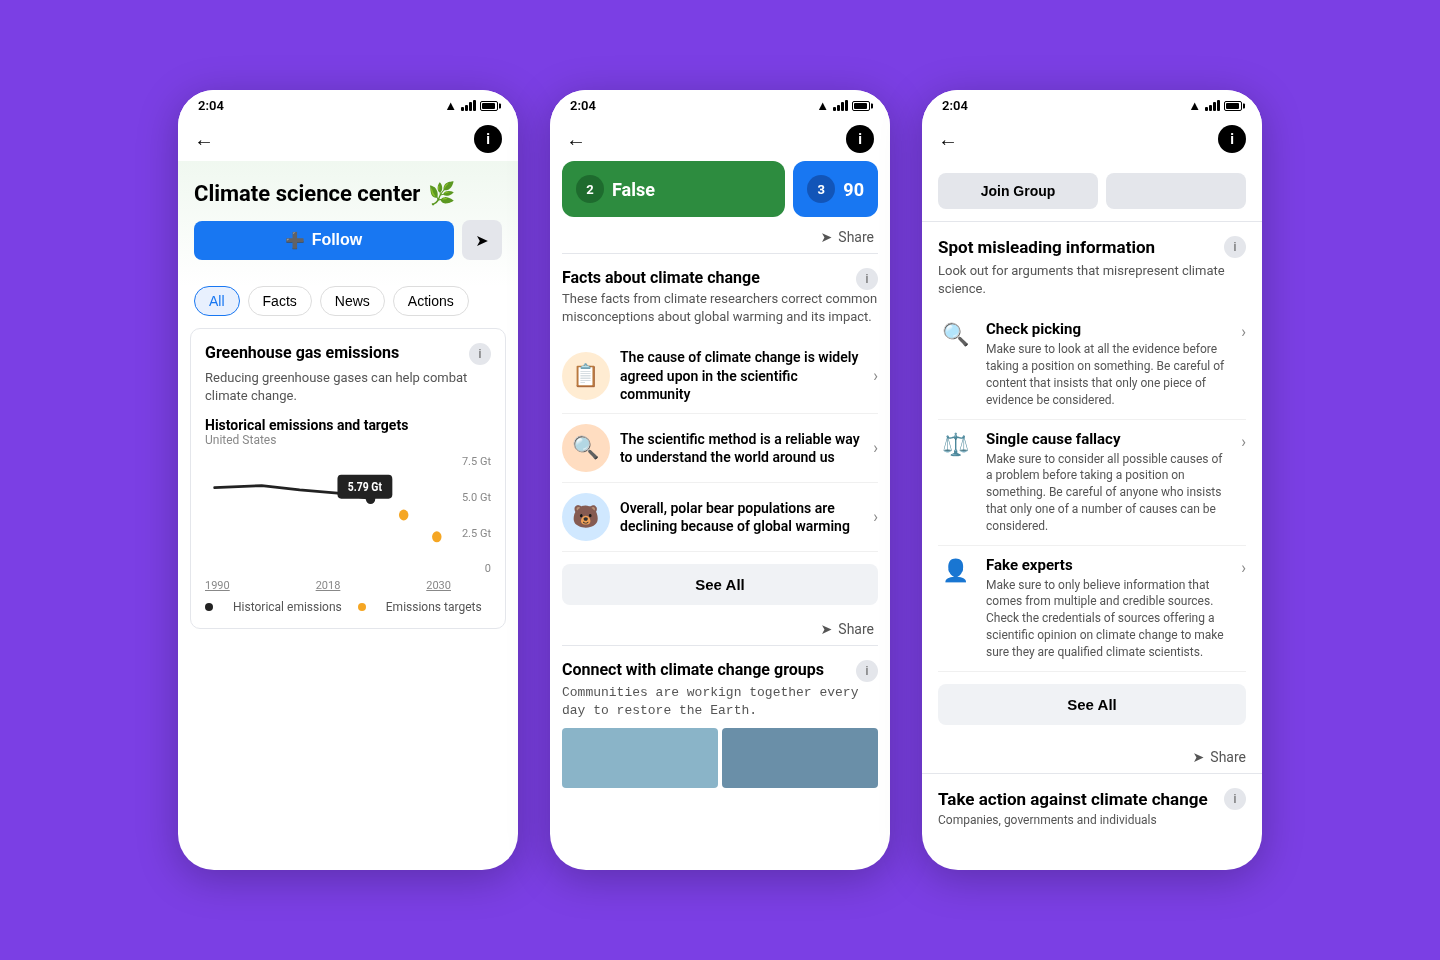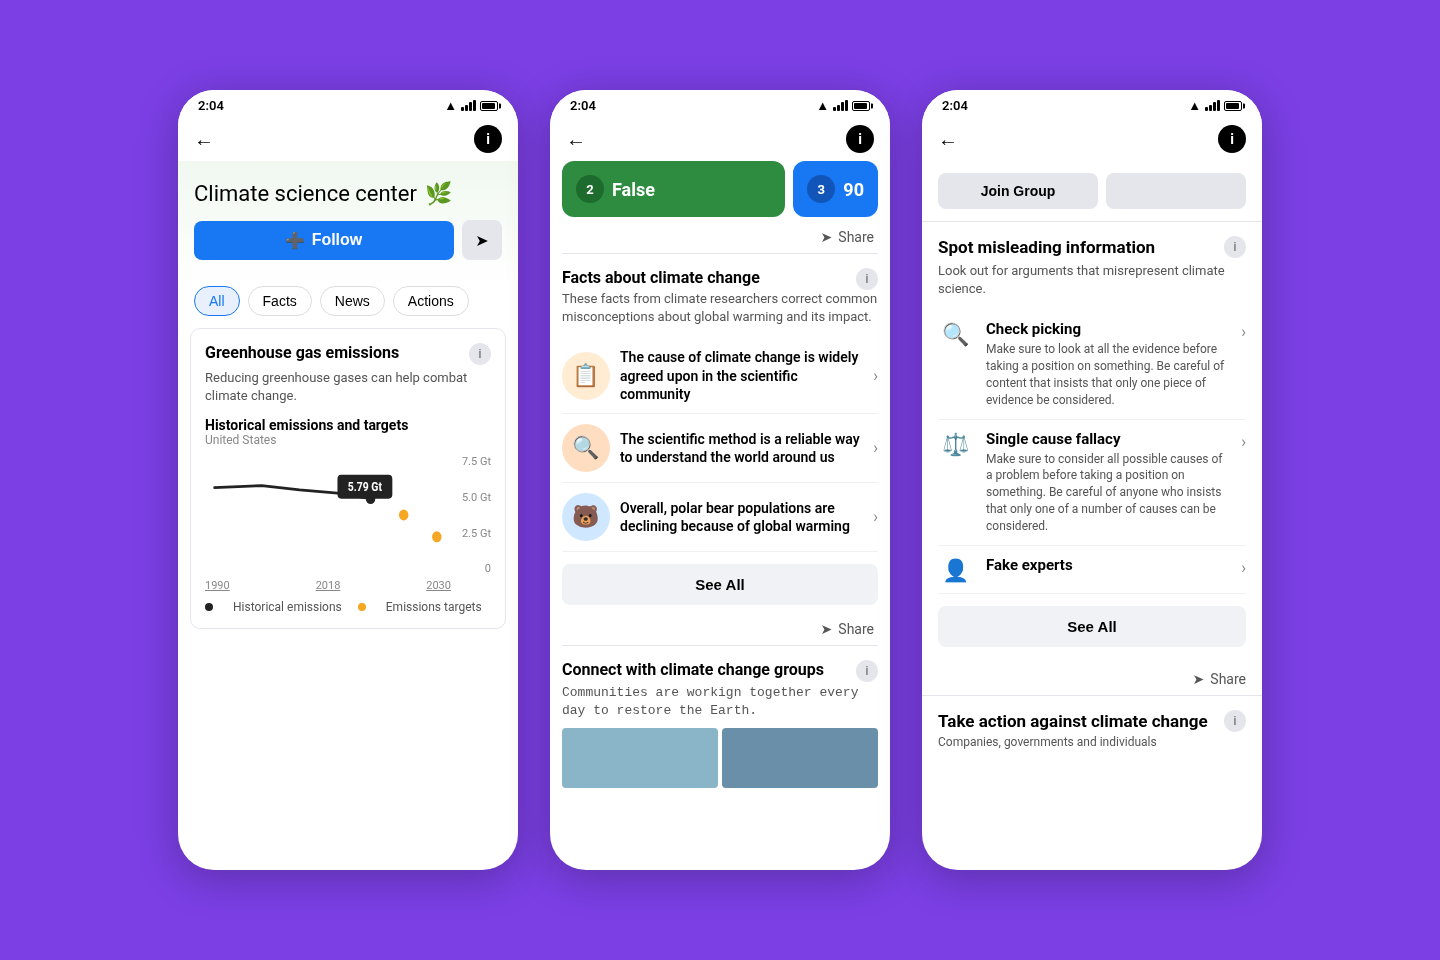--- a/index.html
+++ b/index.html
@@ -96,21 +96,21 @@
     
     .p1-header {
       padding: 20px 16px 12px;
       background: linear-gradient(to bottom, #f0f8f0, #fff);
     }
     .p1-title {
       display: flex;
       align-items: center;
       gap: 8px;
       font-size: 22px;
-      font-weight: 400;
+      font-weight: 700;
       color: #000;
       margin-bottom: 14px;
     }
     .p1-title-emoji { font-size: 22px; }
     .p1-actions {
       display: flex;
       align-items: center;
       gap: 8px;
       margin-bottom: 14px;
     }
@@ -721,20 +721,21 @@
           <div class="mislead-title">Single cause fallacy</div>
           <div class="mislead-desc">Make sure to consider all possible causes of a problem before taking a position on something. Be careful of anyone who insists that only one of a number of causes can be considered.</div>
         </div>
         <span class="mislead-chevron">›</span>
       </div>
 
       <div class="mislead-item">
         <div class="mislead-icon">👤</div>
         <div class="mislead-content">
           <div class="mislead-title">Fake experts</div>
+          <div class="mislead-desc">Make sure to only believe information that comes from multiple and credible sources. Check the credentials of sources offering a scientific opinion on climate change to make sure they are qualified climate scientists.</div>
         </div>
         <span class="mislead-chevron">›</span>
       </div>
 
       <button class="see-all-btn">See All</button>
     </div>
 
     <div class="share-row">
       <span>➤</span>
       <span>Share</span>

